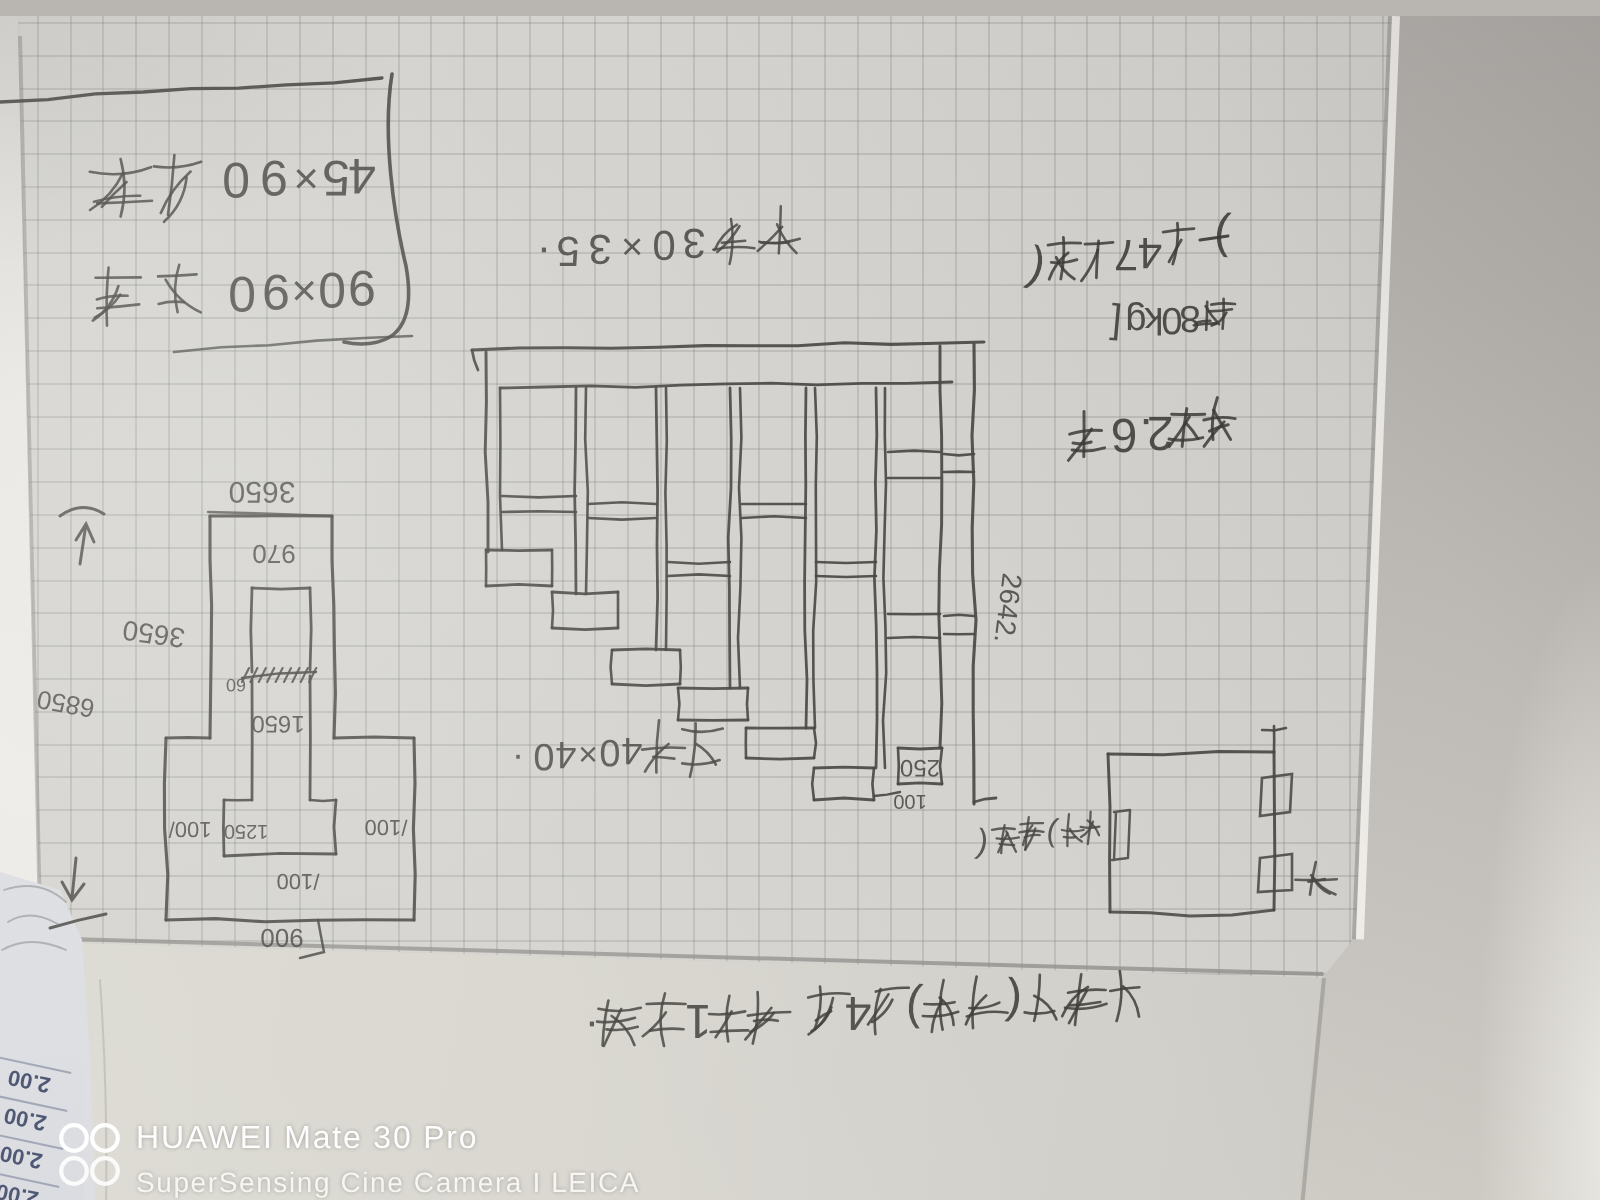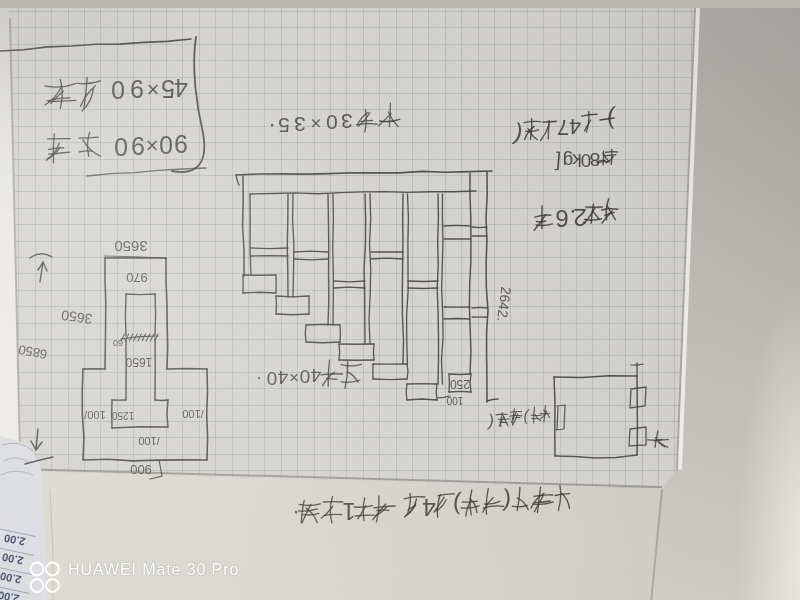--- a/index.html
+++ b/index.html
@@ -418,15 +418,17 @@
     <circle cx="37" cy="561" r="6.4" fill="none" stroke="#ffffff" stroke-width="2.1" opacity="0.97"></circle>
     <circle cx="52.5" cy="561" r="6.4" fill="none" stroke="#ffffff" stroke-width="2.1" opacity="0.97"></circle>
 
     <circle cx="37" cy="577.5" r="6.4" fill="none" stroke="#fcfcfb" stroke-width="2.1" opacity="0.95"></circle>
     <circle cx="52.5" cy="577.5" r="6.4" fill="none" stroke="#fcfcfb" stroke-width="2.1" opacity="0.95"></circle>
   </svg>
 
   <div class="abs" style="left:68px;top:552.5px;font-size:16px;letter-spacing:0.9px;
     color:#ffffff;opacity:0.97;text-shadow:0 0 2px rgba(110,108,104,0.55);">HUAWEI Mate 30 Pro</div>
 
+  <div class="abs" style="left:68px;top:575px;font-size:14px;letter-spacing:0.8px;
+    color:#f8f7f4;opacity:0.98;text-shadow:0 0 2px rgba(110,108,104,0.5);">SuperSensing Cine Camera I LEICA</div>
 </div>
 
 </div>
 
 </body></html>

